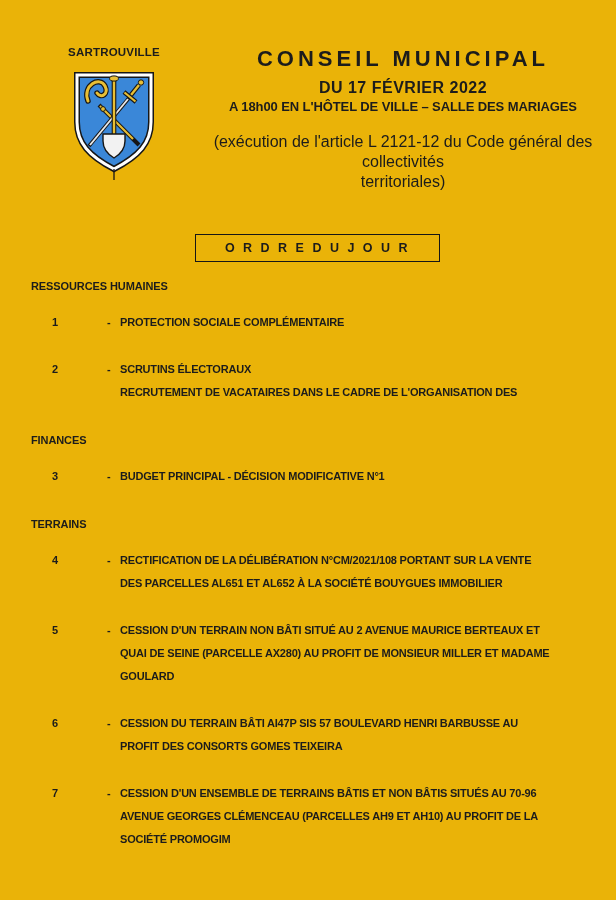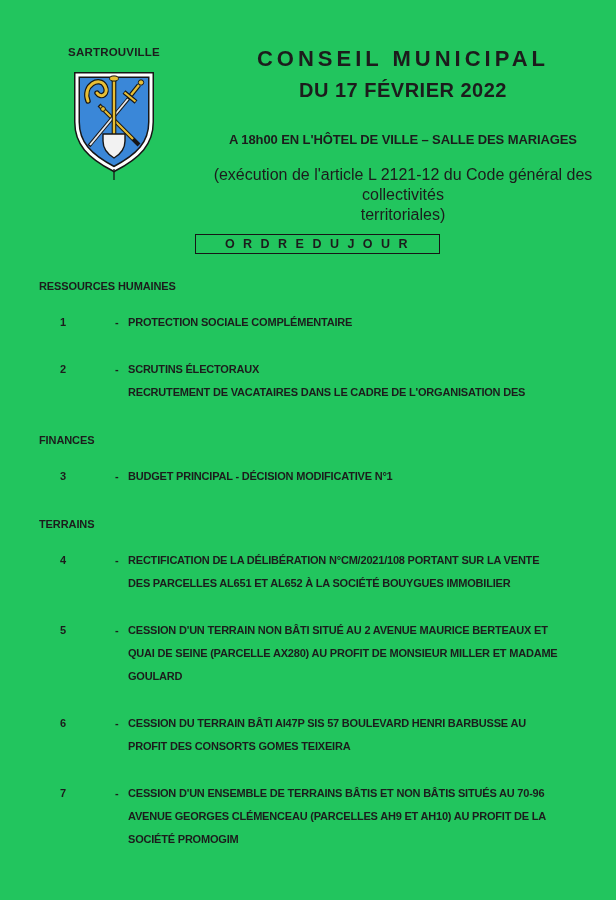--- a/index.html
+++ b/index.html
@@ -1,42 +1,42 @@
 <!DOCTYPE html>
 <html><head>
 <meta charset="utf-8">
 <style>
   html,body { margin:0; padding:0; background:#ffffff; }
   .page {
-    position:relative; width:616px; height:900px; background:#22c55e;
+    position:relative; width:616px; height:900px; background:#eab308;
     font-family:"Liberation Sans", sans-serif; color:#1c1c1c; overflow:hidden;
   }
 
   
   .city-label {
     position:absolute; left:62px; top:46px; width:104px; text-align:center;
     font-size:11.5px; font-weight:bold; letter-spacing:0.2px;
   }
   .coat-of-arms { position:absolute; left:73px; top:72px; }
   .header-right { position:absolute; left:190px; top:46px; width:426px; text-align:center; }
   .title-line1 { font-size:22px; font-weight:bold; letter-spacing:4px; }
-  .title-line2 { font-size:20px; font-weight:bold; letter-spacing:0.5px; margin-top:7px; }
-  .subtitle    { font-size:13px; font-weight:bold; margin-top:30px; letter-spacing:-0.1px; }
+  .title-line2 { font-size:16px; font-weight:bold; letter-spacing:0.5px; margin-top:7px; }
+  .subtitle    { font-size:13px; font-weight:bold; margin-top:2px; letter-spacing:-0.1px; }
   .note        { font-size:16px; margin-top:18px; line-height:20px; }
 
   
   .ordre-box {
-    position:absolute; left:195px; top:234px; width:245px; height:20px;
+    position:absolute; left:195px; top:234px; width:245px; height:28px;
     box-sizing:border-box; border:1.6px solid #161616;
     display:flex; align-items:center; justify-content:center;
     font-size:12.5px; font-weight:bold; letter-spacing:2.5px;
   }
 
   
-  .agenda { position:absolute; left:12px; top:275px; width:520px; }
+  .agenda { position:absolute; left:4px; top:275px; width:520px; }
   .section-heading {
     font-size:11px; font-weight:bold; line-height:23px;
     margin:25px 0 13px 27px; letter-spacing:-0.1px;
   }
   .agenda-section:first-child .section-heading { margin-top:0; }
   .agenda-item {
     display:flex; margin-left:48px;
     font-size:11px; font-weight:bold; line-height:23px; letter-spacing:-0.2px;
   }
   .agenda-item + .agenda-item { margin-top:24px; }

